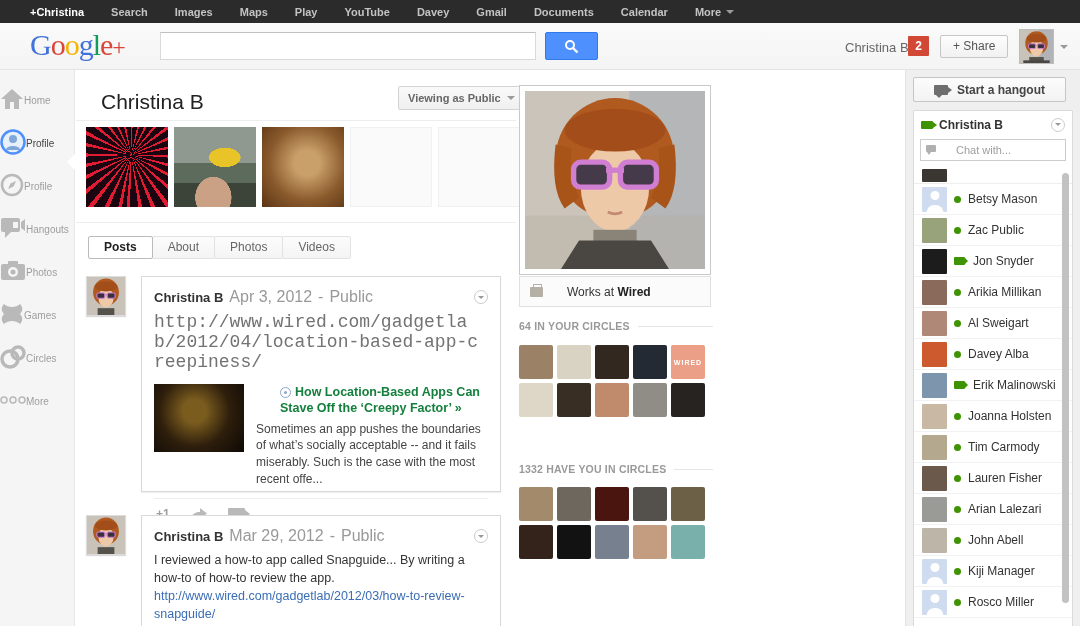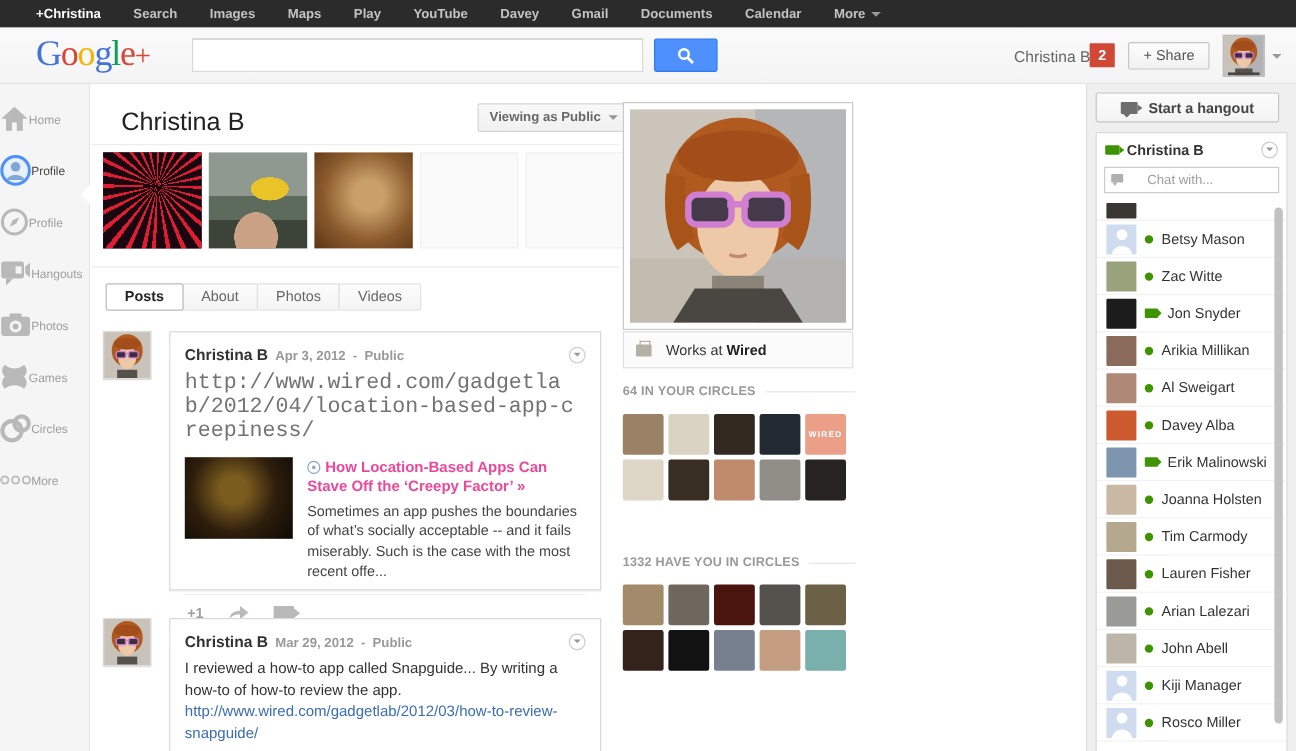--- a/index.html
+++ b/index.html
@@ -71,48 +71,48 @@
 
   
   .post-card { position:absolute; left:65px; width:360px; background:#fff; border:1px solid #d9d9d9;
     box-shadow:0 1px 1px rgba(0,0,0,.06); }
   .post-av { position:absolute; left:10px; width:40px; height:40px; border:1px solid #dcdcdc;
     box-shadow:0 1px 1px rgba(0,0,0,.15); overflow:hidden; background:#c9c2b8; cursor:pointer; }
   .post-notch { position:absolute; width:0; height:0; border-top:6px solid transparent;
     border-bottom:6px solid transparent; border-right:7px solid #fff; left:58px; z-index:3; }
   .ph-row { padding:11px 12px 0; display:flex; align-items:baseline; gap:6px; }
   .p-author { font-size:13px; font-weight:bold; color:#333; cursor:pointer; }
-  .p-meta { font-size:11px; color:#999;font-weight:bold; }
+  .p-meta { font-size:16px; color:#999; }
   .dd-circle { margin-left:auto; width:14px; height:14px; border:1px solid #ccc; border-radius:50%;
     display:flex; align-items:center; justify-content:center; cursor:pointer; align-self:center; }
   .dd-circle .caret-down { border-left-width:3px; border-right-width:3px; border-top-width:3px; }
   .p-link { padding:6px 12px 0; font-size:18px; color:#737373; cursor:pointer; word-break:break-all;font-family:Liberation Mono, monospace; }
   .p-body { padding:6px 12px 0; font-size:12.5px; color:#333; line-height:1.45; }
   .p-body .inline-link { color:#3a6db5; cursor:pointer; }
   .attach { display:flex; padding:12px 12px 0; gap:12px; }
   .thumb-main { width:90px; height:68px; flex:none; cursor:pointer;
     background:radial-gradient(circle at 45% 40%, #7a5c1e 0 18%, #2e1e0c 55%, #0d0905); }
   .a-info { flex:1; }
-  .a-title { font-size:12.5px; font-weight:bold; color:#ec4899; line-height:1.3; cursor:pointer; }
+  .a-title { font-size:12.5px; font-weight:bold; color:#15803d; line-height:1.3; cursor:pointer;margin-left:24px; }
   .favicon { display:inline-block; width:11px; height:11px; border:1.5px solid #8aa6cc; border-radius:50%;
     vertical-align:-2px; margin-right:4px; position:relative; }
   .favicon::after { content:""; position:absolute; left:3px; top:3px; width:3px; height:3px; background:#8aa6cc; border-radius:50%; }
   .a-desc { font-size:12px; color:#444; line-height:1.4; margin-top:4px; }
   .actions { margin:10px 12px 0; border-top:1px solid #eee; padding:8px 2px 9px; display:flex; align-items:center; gap:20px; }
   .plus-one { font-size:12px; font-weight:bold; color:#9e9e9e; cursor:pointer; }
   .comment-sec { background:#f2f2f2; border-top:1px solid #e3e3e3; padding:8px 10px; }
   .comment-input { width:100%; height:26px; border:1px solid #ccc; font-size:12px; color:#555; padding:0 8px; background:#fff; }
   .comment-input::placeholder { color:#9e9e9e; }
 
   
   .bigphoto-card { position:absolute; left:443px; top:15px; width:192px; height:190px; background:#fff;
     border:1px solid #c9c9c9; padding:5px; z-index:4; cursor:pointer; }
   .portrait-svg { width:100%; height:100%; display:block; }
   .works-box { position:absolute; left:443px; top:206px; width:192px; height:31px; background:#fbfbfb;
-    border:1px solid #e0e0e0; display:flex; align-items:center; gap:12px; padding-left:10px; font-size:12px; color:#333; z-index:4; }
+    border:1px solid #e0e0e0; display:flex; align-items:center; gap:24px; padding-left:10px; font-size:12px; color:#333; z-index:4; }
   .works-box b { color:#222; }
   .briefcase { width:13px; height:10px; background:#b5b0a6; border-radius:1px; position:relative; }
   .briefcase::before { content:""; position:absolute; top:-3px; left:3px; width:7px; height:3px;
     border:1px solid #b5b0a6; border-bottom:none; }
 
   .circles-col { position:absolute; left:443px; top:250px; width:194px; }
   .circ-heading { font-size:10.5px; font-weight:bold; color:#999; letter-spacing:.2px;
     display:flex; align-items:center; gap:8px; }
   .circ-heading::after { content:""; flex:1; height:1px; background:#e5e5e5; }
   .avgrid { display:flex; flex-wrap:wrap; gap:4px; margin-top:13px; }
@@ -492,21 +492,21 @@
           <span class="cav"></span>
         </div>
       <div class="crow">
           <span class="cav def"></span>
           <span class="pres-dot"></span>
           <span class="cname">Betsy Mason</span>
         </div>
       <div class="crow">
           <span class="cav"></span>
           <span class="pres-dot"></span>
-          <span class="cname">Zac Witte</span>
+          <span class="cname">Zac Public</span>
         </div>
       <div class="crow">
           <span class="cav"></span>
           <span class="pres-cam"></span>
           <span class="cname">Jon Snyder</span>
         </div>
       <div class="crow">
           <span class="cav"></span>
           <span class="pres-dot"></span>
           <span class="cname">Arikia Millikan</span>

